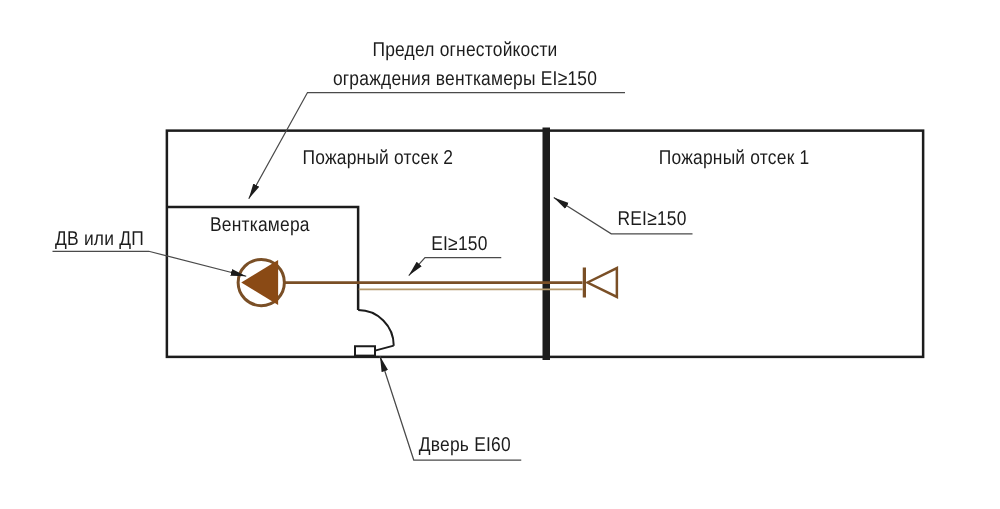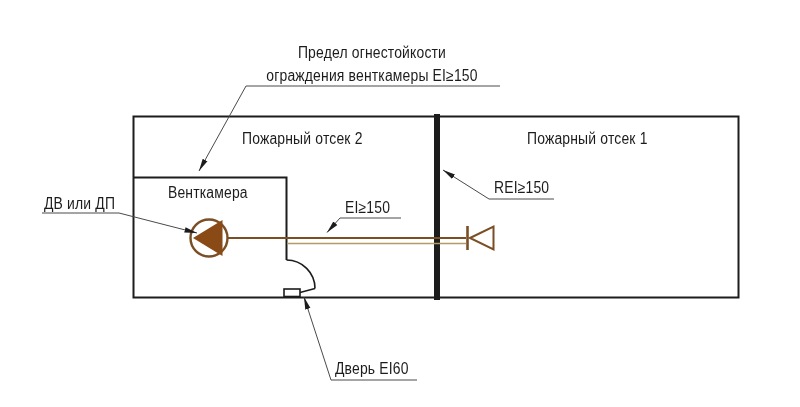--- a/index.html
+++ b/index.html
@@ -1,21 +1,21 @@
 <!DOCTYPE html>
 <html style="--background: #ffffff; --line: #1c1c1c; --leader: #4a4a4a; --duct_dark: #7a4f26; --duct_light: #b5996b; --fan_fill: #8a4a15;"><head>
 <meta charset="utf-8">
 <style>
   html,body{margin:0;padding:0;}
   body{
     width:800px;height:407px;position:relative;overflow:hidden;
     background:var(--background,#ffffff);
     font-family:"Liberation Sans", sans-serif;
   }
-  #stage{position:absolute;left:0;top:12px;width:800px;height:355px;}
+  #stage{position:absolute;left:0;top:0;width:800px;height:355px;}
   svg{position:absolute;left:0;top:0;}
   
   .k      {stroke:var(--line,#1c1c1c);fill:none;}
   .leader {stroke:var(--leader,#4a4a4a);fill:none;stroke-width:1;}
   .duct-d {stroke:var(--duct_dark,#7a4f26);fill:none;}
   .duct-l {stroke:var(--duct_light,#b5996b);fill:none;}
   .brown  {stroke:var(--duct_dark,#7a4f26);}
   .fanfill{fill:var(--fan_fill,#8a4a15);stroke:none;}
   .lbl{
     position:absolute;white-space:nowrap;color:var(--line,#1c1c1c);

